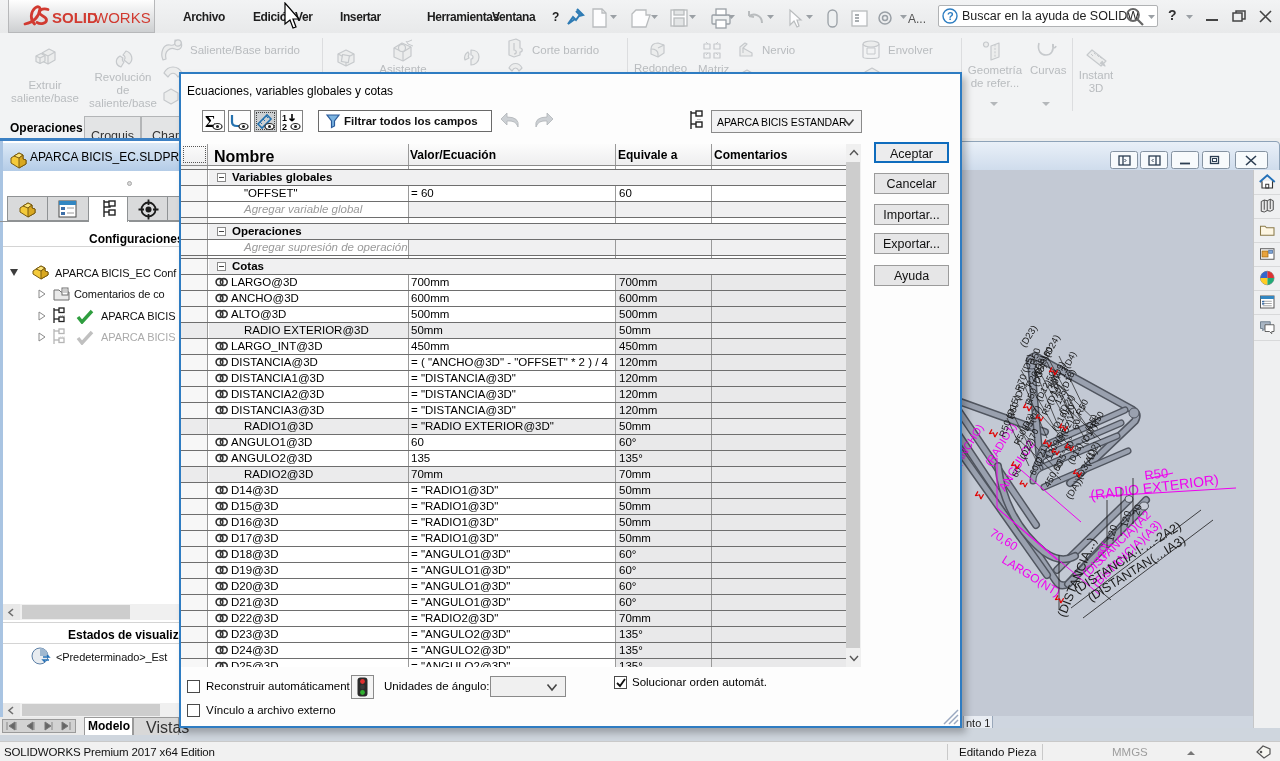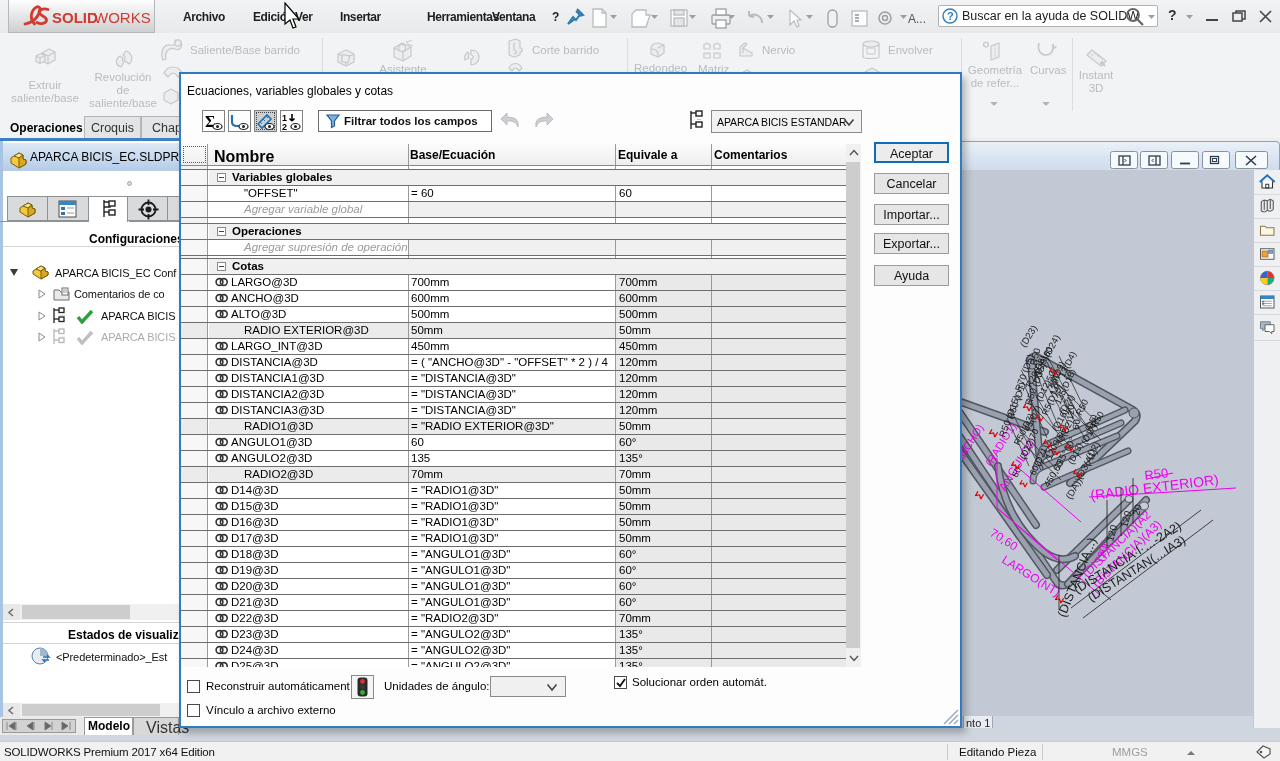--- a/index.html
+++ b/index.html
@@ -10,21 +10,21 @@
 #logobox{left:8px;top:0;width:147px;height:33px;background:linear-gradient(#fefefe,#cdcfd1);border:1px solid #b7b8ba;border-top:none;}
 .menu{top:10px;font-size:12px;font-weight:700;color:#1e1e1e;letter-spacing:-0.4px;}
 .ticon{top:7px;}
 #ribbon{left:0;top:33px;width:1280px;height:83px;background:#f2f3f4;}
 .rsep{top:5px;width:1px;height:73px;background:#dcdddf;}
 .rtxt{position:absolute;font-size:11.5px;color:#b9bcbf;white-space:nowrap;line-height:13px;}
 .rtxtc{text-align:center;}
 .rarr{position:absolute;width:0;height:0;border-left:4px solid transparent;border-right:4px solid transparent;border-top:4px solid #b4b7ba;}
 #tabrow{left:0;top:116px;width:1280px;height:22px;background:#f2f3f4;}
 #tabline{left:0;top:138px;width:962px;height:3px;background:#3c80c3;z-index:3;}
-.ctab{position:absolute;top:0px;height:23px;background:#e3e4e5;border:1px solid #b3b5b7;border-bottom:none;font-size:12.5px;color:#333;text-align:center;padding-top:4px;}
+.ctab{position:absolute;top:0px;height:23px;background:#e3e4e5;border:1px solid #b3b5b7;border-bottom:none;font-size:12.5px;color:#333;text-align:center;padding-top:12px;}
 #statusbar{left:0;top:741px;width:1280px;height:20px;background:#f1f1f1;border-top:1px solid #c9c9c9;font-size:12px;color:#111;z-index:20;}
 #botstrip{left:0;top:728px;width:1280px;height:13px;background:#cfd6de;z-index:4;}
 .dlayer{z-index:10;}
 svg{display:block;}
 .treerow{position:absolute;font-size:11px;color:#111;white-space:nowrap;letter-spacing:-0.1px;}
 .tbtn{width:23px;height:22px;top:110px;background:#fdfdfd;border:1px solid #828282;padding:0px;}
 .tbtn svg{margin:0 auto;margin-top:1px;}
 .tpress{background:#cdd0d2;outline:1px dotted #444;outline-offset:-3px;}
 .dbtn{left:874px;width:75px;height:21px;background:#e6e6e7;border:1px solid #9b9b9b;font-size:12.5px;color:#111;text-align:center;padding-top:3px;}
 .cb{width:13px;height:13px;background:#fff;border:1px solid #494949;}
@@ -1036,21 +1036,21 @@
       <div class="cell ce">135°</div>
       <div class="cell cc"></div>
     </div>
 <div id="thead" class="abs" style="left:0;top:0;width:665px;height:22px;background:linear-gradient(#fcfcfc,#eeeeef);border-bottom:1px solid #8a8a8a;">
 <div class="abs" style="left:0;top:0;width:27px;height:21px;border-right:1px solid #9a9a9a;"></div>
 <div class="abs" style="left:2px;top:2px;width:23px;height:17px;border:1px dotted #555;"></div>
 <div class="abs" style="left:227px;top:0;width:1px;height:21px;background:#9a9a9a;"></div>
 <div class="abs" style="left:434px;top:0;width:1px;height:21px;background:#9a9a9a;"></div>
 <div class="abs" style="left:530px;top:0;width:1px;height:21px;background:#9a9a9a;"></div>
 <b class="abs" style="left:33px;top:4px;font-size:16px;">Nombre</b>
-<b class="abs" style="left:229px;top:4px;font-size:12px;">Base/Ecuación</b>
+<b class="abs" style="left:229px;top:4px;font-size:12px;">Valor/Ecuación</b>
 <b class="abs" style="left:437px;top:4px;font-size:12px;">Equivale a</b>
 <b class="abs" style="left:533px;top:4px;font-size:12px;">Comentarios</b>
 </div>
 </div>
 
 <div class="abs dlayer" style="left:846px;top:144px;width:15px;height:523px;background:#f0f0f0;"></div>
 <div class="abs dlayer" style="left:846px;top:144px;width:15px;height:17px;background:#f0f0f0;"></div>
 <svg class="abs dlayer" style="left:849px;top:149px;" width="10" height="7" viewBox="0 0 10 7">
     <path d="M 1,6 L 5,1.5 L 9,6" fill="none" stroke="#555" stroke-width="1.4"></path>
   </svg>

